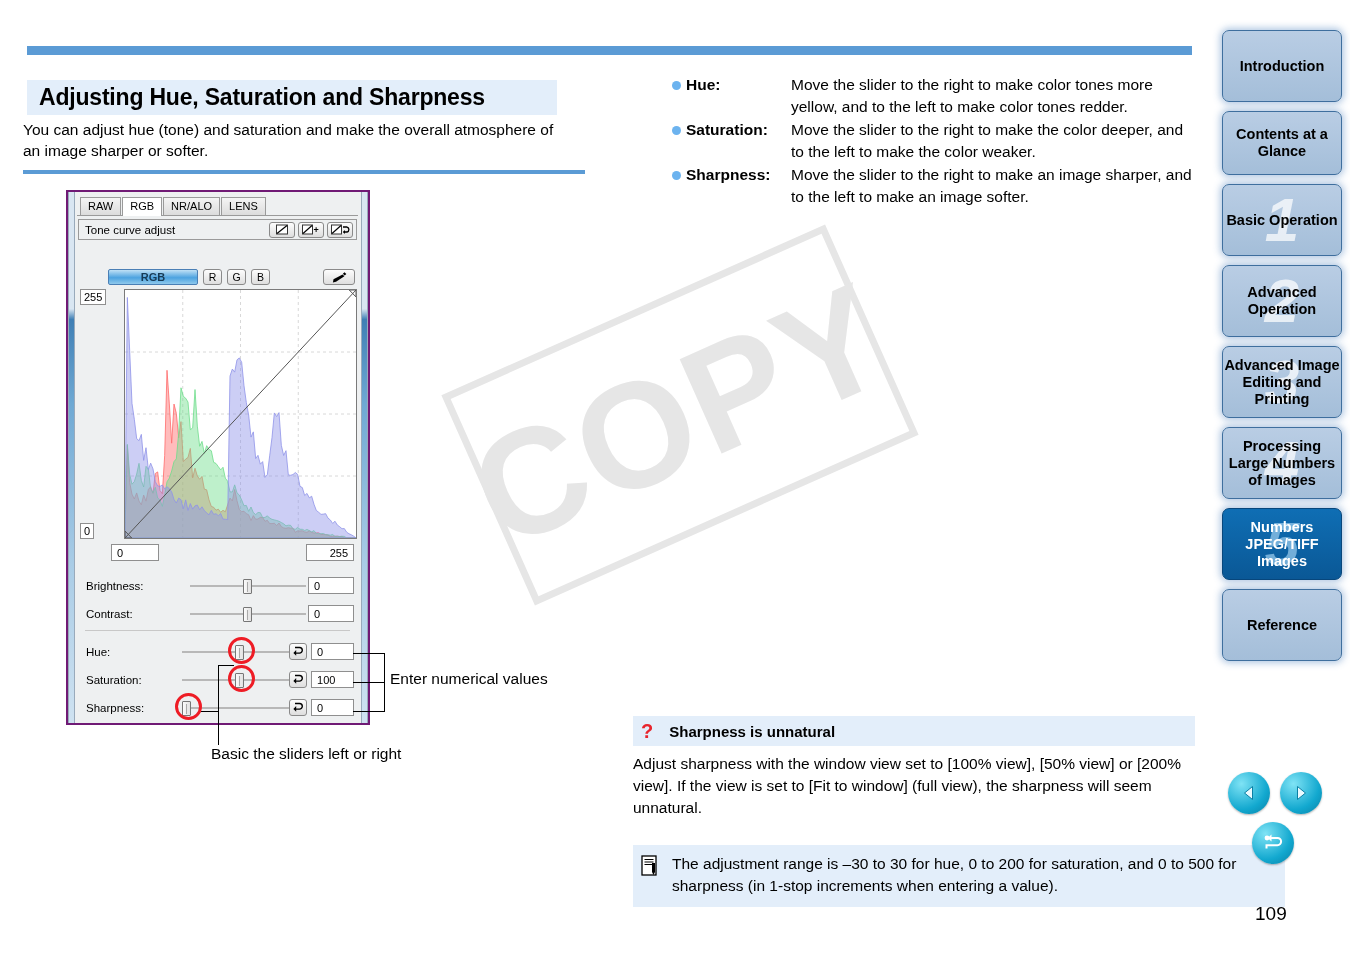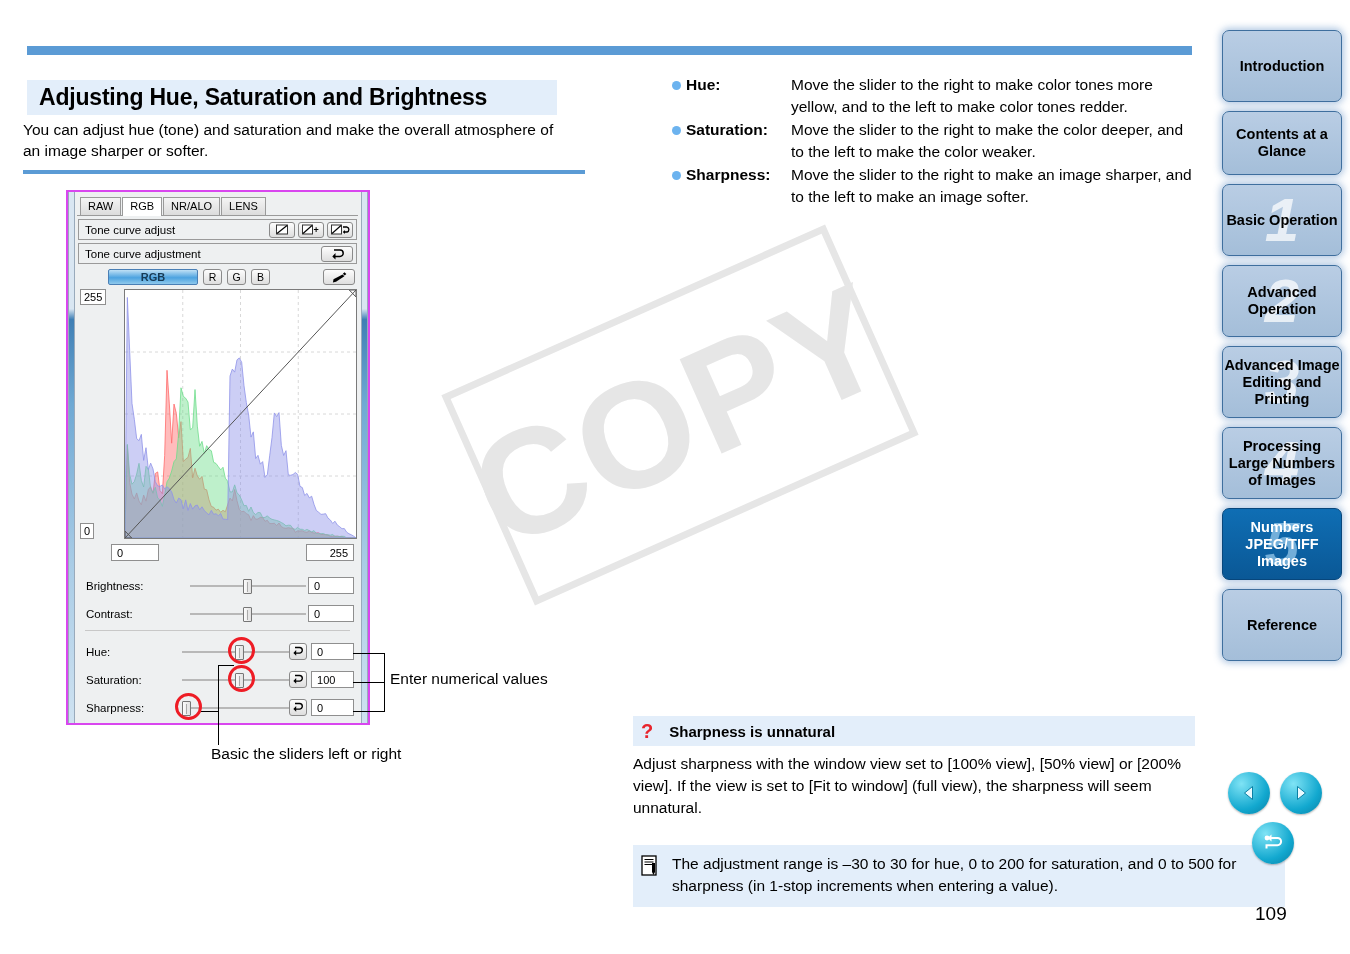--- a/index.html
+++ b/index.html
@@ -45,21 +45,21 @@
     font-size: 15.5px; line-height: 21px; z-index: 10;
   }
   .hrule {
     position: absolute; left: 23px; top: 170px; width: 562px; height: 4px;
     background: #5b9bd5;
   }
 
   
   .panel {
     position: absolute; left: 66px; top: 190px; width: 304px; height: 535px;
-    background: #eef0f1; border: 2px solid #d946ef; z-index: 10;
+    background: #eef0f1; border: 2px solid #701a75; z-index: 10;
   }
   .panel-inner { position: absolute; left: 9px; top: 0; right: 10px; bottom: 0; }
   .scroll-strip {
     position: absolute; top: 0; bottom: 0; width: 7px;
     background: linear-gradient(to bottom, #d9e6f2 0%, #d9e6f2 22%, #3f7fb5 24%, #6fa9d4 40%, #a9cce6 70%, #cfe2f1 100%);
     border-left: 1px solid #9ab; border-right: 1px solid #9ab;
   }
   .scroll-left { left: 0; }
   .scroll-right { right: 0; }
 
@@ -240,21 +240,21 @@
 
 <div id="page">
 
   <div class="watermark">
     <span>COPY</span>
   </div>
 
   <div class="toprule"></div>
 
   <div class="title-box">
-    <h1>Adjusting Hue, Saturation and Brightness</h1>
+    <h1>Adjusting Hue, Saturation and Sharpness</h1>
   </div>
   <div class="intro-text">You can adjust hue (tone) and saturation and make the overall atmosphere of an image sharper or softer.</div>
   <div class="hrule"></div>
 
   <div class="panel">
     <div class="scroll-strip scroll-left"></div>
     <div class="scroll-strip scroll-right"></div>
 
     <div class="panel-inner">
 
@@ -283,29 +283,20 @@
         <span class="btn iconbtn">
           <svg width="20" height="11" viewBox="0 0 20 11">
               <rect x="1.5" y="1" width="10" height="9" fill="#fff" stroke="#333"></rect>
               <line x1="2" y1="9.5" x2="11" y2="1.5" stroke="#000" stroke-width="1.2"></line>
               <path d="M13 3 h4 a2.6 2.6 0 0 1 0 5 h-3.5" fill="none" stroke="#000" stroke-width="1.3"></path>
               <path d="M15 6 l-2 2 l2 2 z"></path>
             </svg>
         </span>
       </div>
 
-      <div class="row-strip" style="top:51px; height:21px;">
-        <span class="lbl">Tone curve adjustment</span>
-        <span class="btn" style="width:32px;height:16px;margin-right:3px;">
-          <svg width="16" height="12" viewBox="0 0 16 12">
-              <path d="M5 2 h6 a3.2 3.2 0 0 1 0 6.4 h-6" fill="none" stroke="#000" stroke-width="1.5"></path>
-              <path d="M6.5 5 l-3.2 3.4 l3.2 3 z"></path>
-            </svg>
-        </span>
-      </div>
 
       <div class="chrow" style="top:76px;">
         <span class="ch-rgb">RGB</span>
         <span class="btn ch-small">R</span>
         <span class="btn ch-small">G</span>
         <span class="btn ch-small">B</span>
         <span class="btn eyedrop">
           <svg width="18" height="12" viewBox="0 0 18 12">
               <path d="M14.5 1.2 l1.8 1.8 l-1.6 1.6 l-1.8-1.8 z"></path>
               <path d="M12.6 3.4 l1.8 1.8 l-8.4 5.6 l-3.1 0.6 l0.6-3.1 z"></path>

